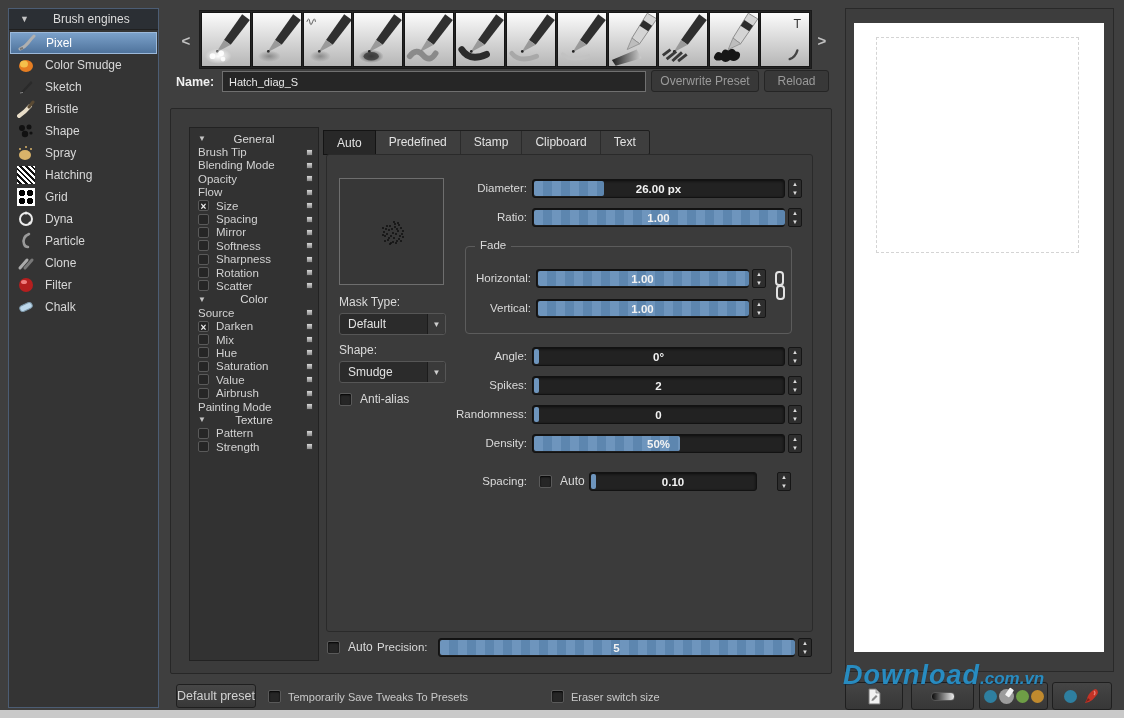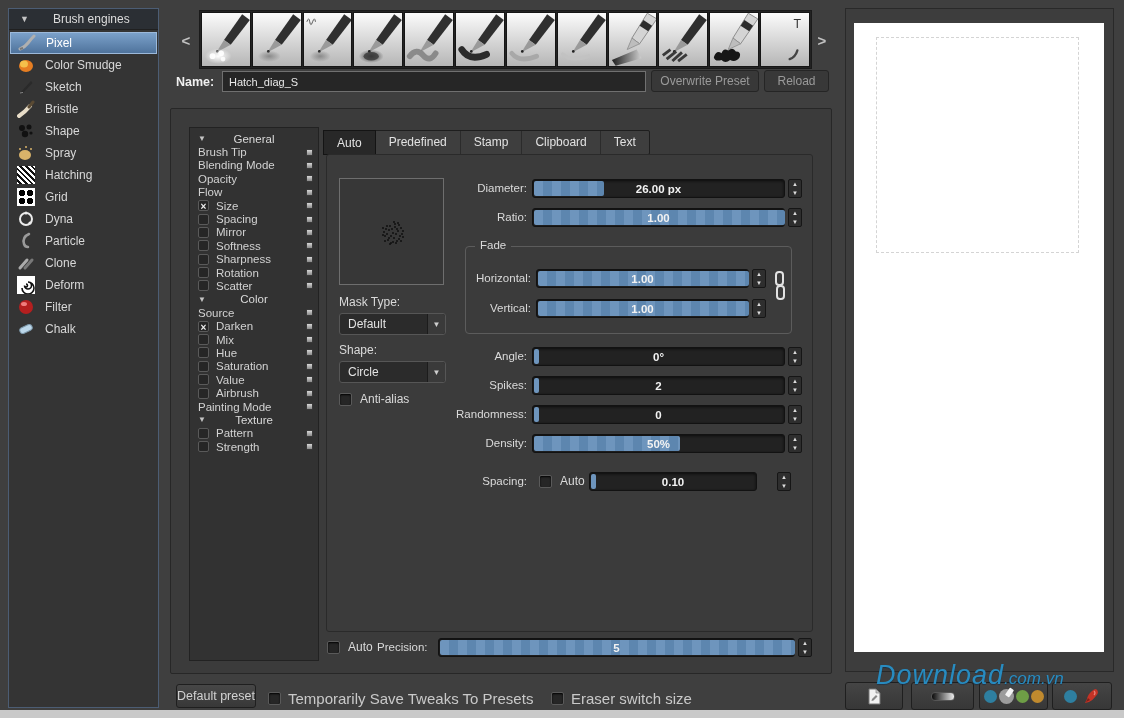--- a/index.html
+++ b/index.html
@@ -129,38 +129,38 @@
   .chain { position:absolute; left:447px; top:116px; width:11px; height:38px; }
   .chain span { position:absolute; left:1px; width:9px; height:15px;
     border:2px solid #e2e2e2; border-radius:4px; background:#3b3b3b; }
   .chain span:last-child { top:14px; left:2px; }
 
   
   #btn-default { left:176px; top:684px; width:80px; height:24px;
     background:linear-gradient(#474747,#383838); border:1px solid #1f1f1f;
     border-radius:3px; color:#d2d2d2; font-size:12.5px; text-align:center;
     line-height:22px; cursor:pointer; }
-  .foot-label { font-size:15px; color:#c9c9c9; }
+  .foot-label { font-size:11px; color:#c9c9c9; }
 
   
   #scratch-panel { left:845px; top:8px; width:269px; height:664px;
     background:#3d3d3d; border:1px solid #292929; }
   #scratch-canvas { position:absolute; left:8px; top:14px; width:250px; height:629px;
     background:#fff; }
   #scratch-dashed { position:absolute; left:22px; top:14px; width:203px; height:216px;
     border:1px dashed #d4d4d4; }
 
   
   .sbtn { top:682px; height:28px; background:linear-gradient(#454545,#373737);
     border:1px solid #1f1f1f; border-radius:3px; display:flex; align-items:center;
     justify-content:center; gap:4px; cursor:pointer; }
   .dot { border-radius:50%; display:inline-block; }
 
   
-  #watermark { left:876px; top:660px; width:245px; font-style:italic; font-weight:normal;
+  #watermark { left:843px; top:660px; width:245px; font-style:italic; font-weight:bold;
     color:#2793cc; opacity:.92; text-shadow:0 1px 1px rgba(10,40,70,.55);
     white-space:nowrap; z-index:9; pointer-events:none; }
   #watermark .wm-main { font-size:27px; letter-spacing:1px; }
   #watermark .wm-suffix { font-size:17px; }
 
   #bottom-strip { left:0; top:710px; width:1124px; height:8px; background:#c9c9c9; }
 </style>
 </head>
 <body>
 
@@ -288,28 +288,20 @@
     <div class="sb-item">
       <span class="ic">
           <svg viewBox="0 0 18 18">
             <path d="M3 14 L10 6" stroke="#ababab" stroke-width="3" stroke-linecap="round"></path>
             <path d="M8 14 L15 6" stroke="#787878" stroke-width="3" stroke-linecap="round"></path>
           </svg>
         </span>
       <span>Clone</span>
     </div>
     <div class="sb-item">
-      <span class="ic ic-deform">
-          <svg viewBox="0 0 18 18">
-            <path d="M9 8 a1.5 1.5 0 1 1 -1.5 1.5 a3.5 3.5 0 1 0 3.5 -3.5 a6 6 0 1 1 -6 6" stroke="#111" fill="none" stroke-width="1.6"></path>
-          </svg>
-        </span>
-      <span>Deform</span>
-    </div>
-    <div class="sb-item">
       <span class="ic">
           <svg viewBox="0 0 18 18">
             <circle cx="9" cy="9" r="7" fill="#b41f1f"></circle>
             <ellipse cx="7" cy="6" rx="3" ry="2" fill="#ef7d7d"></ellipse>
           </svg>
         </span>
       <span>Filter</span>
     </div>
     <div class="sb-item">
       <span class="ic">
@@ -569,21 +561,21 @@
     </div>
 
     <span class="abs form-label" style="left:12px;top:140px">Mask Type:</span>
     <div class="abs dd" style="left:12px;top:158px;width:107px">
       <span>Default</span>
       <span class="dd-arrow">▼</span>
     </div>
 
     <span class="abs form-label" style="left:12px;top:188px">Shape:</span>
     <div class="abs dd" style="left:12px;top:206px;width:107px">
-      <span>Circle</span>
+      <span>Smudge</span>
       <span class="dd-arrow">▼</span>
     </div>
 
     <div class="abs" style="left:12px;top:237px;display:flex;align-items:center;gap:8px">
       <span class="cb13"></span>
       <span class="form-label">Anti-alias</span>
     </div>
 
     <div class="srow" style="left:0;top:24px;width:480px">
       <span class="slbl" style="left:30px;width:170px">Diameter:</span>

